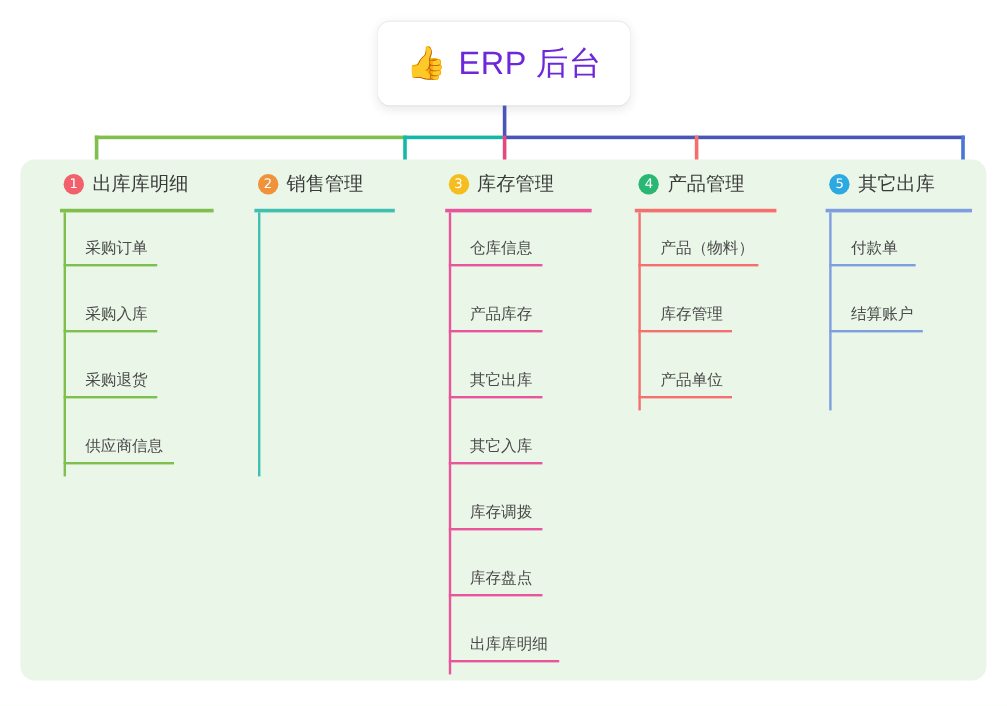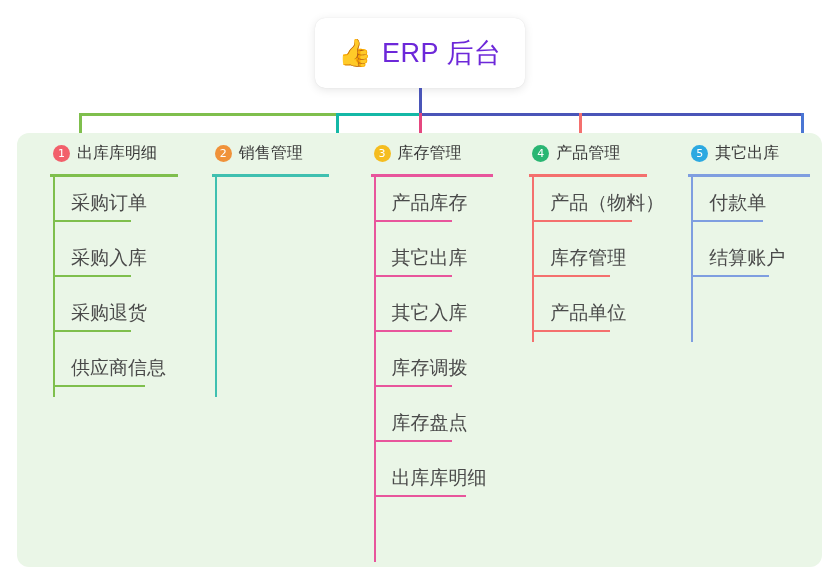--- a/index.html
+++ b/index.html
@@ -153,21 +153,21 @@
   }
   .item {
     position: relative;
     height: 55px;
     box-sizing: border-box;
   }
   .item-label {
     position: absolute;
     left: 18px;
     bottom: 16px;
-    font-size: 19px;
+    font-size: 13px;
     color: #4a4a4a;
     white-space: nowrap;
   }
   .item-rule {
     position: absolute;
     left: 0;
     bottom: 10px;
     height: 2px;
   }
 </style>
@@ -228,20 +228,24 @@
     </div>
     <div class="column col-3">
       <div class="col-head">
         <span class="badge" style="background: rgb(245, 189, 31);">3</span>
         <span class="col-title">库存管理</span>
       </div>
       <div class="head-rule" style="background: rgb(232, 85, 156); width: 122px;"></div>
       <div class="spine" style="background: rgb(232, 85, 156); height: 385px;"></div>
       <div class="items">
         <div class="item">
+          <span class="item-label">仓库信息</span>
+          <div class="item-rule" style="background: rgb(232, 85, 156); width: 78px;"></div>
+        </div>
+        <div class="item">
           <span class="item-label">产品库存</span>
           <div class="item-rule" style="background: rgb(232, 85, 156); width: 78px;"></div>
         </div>
         <div class="item">
           <span class="item-label">其它出库</span>
           <div class="item-rule" style="background: rgb(232, 85, 156); width: 78px;"></div>
         </div>
         <div class="item">
           <span class="item-label">其它入库</span>
           <div class="item-rule" style="background: rgb(232, 85, 156); width: 78px;"></div>

